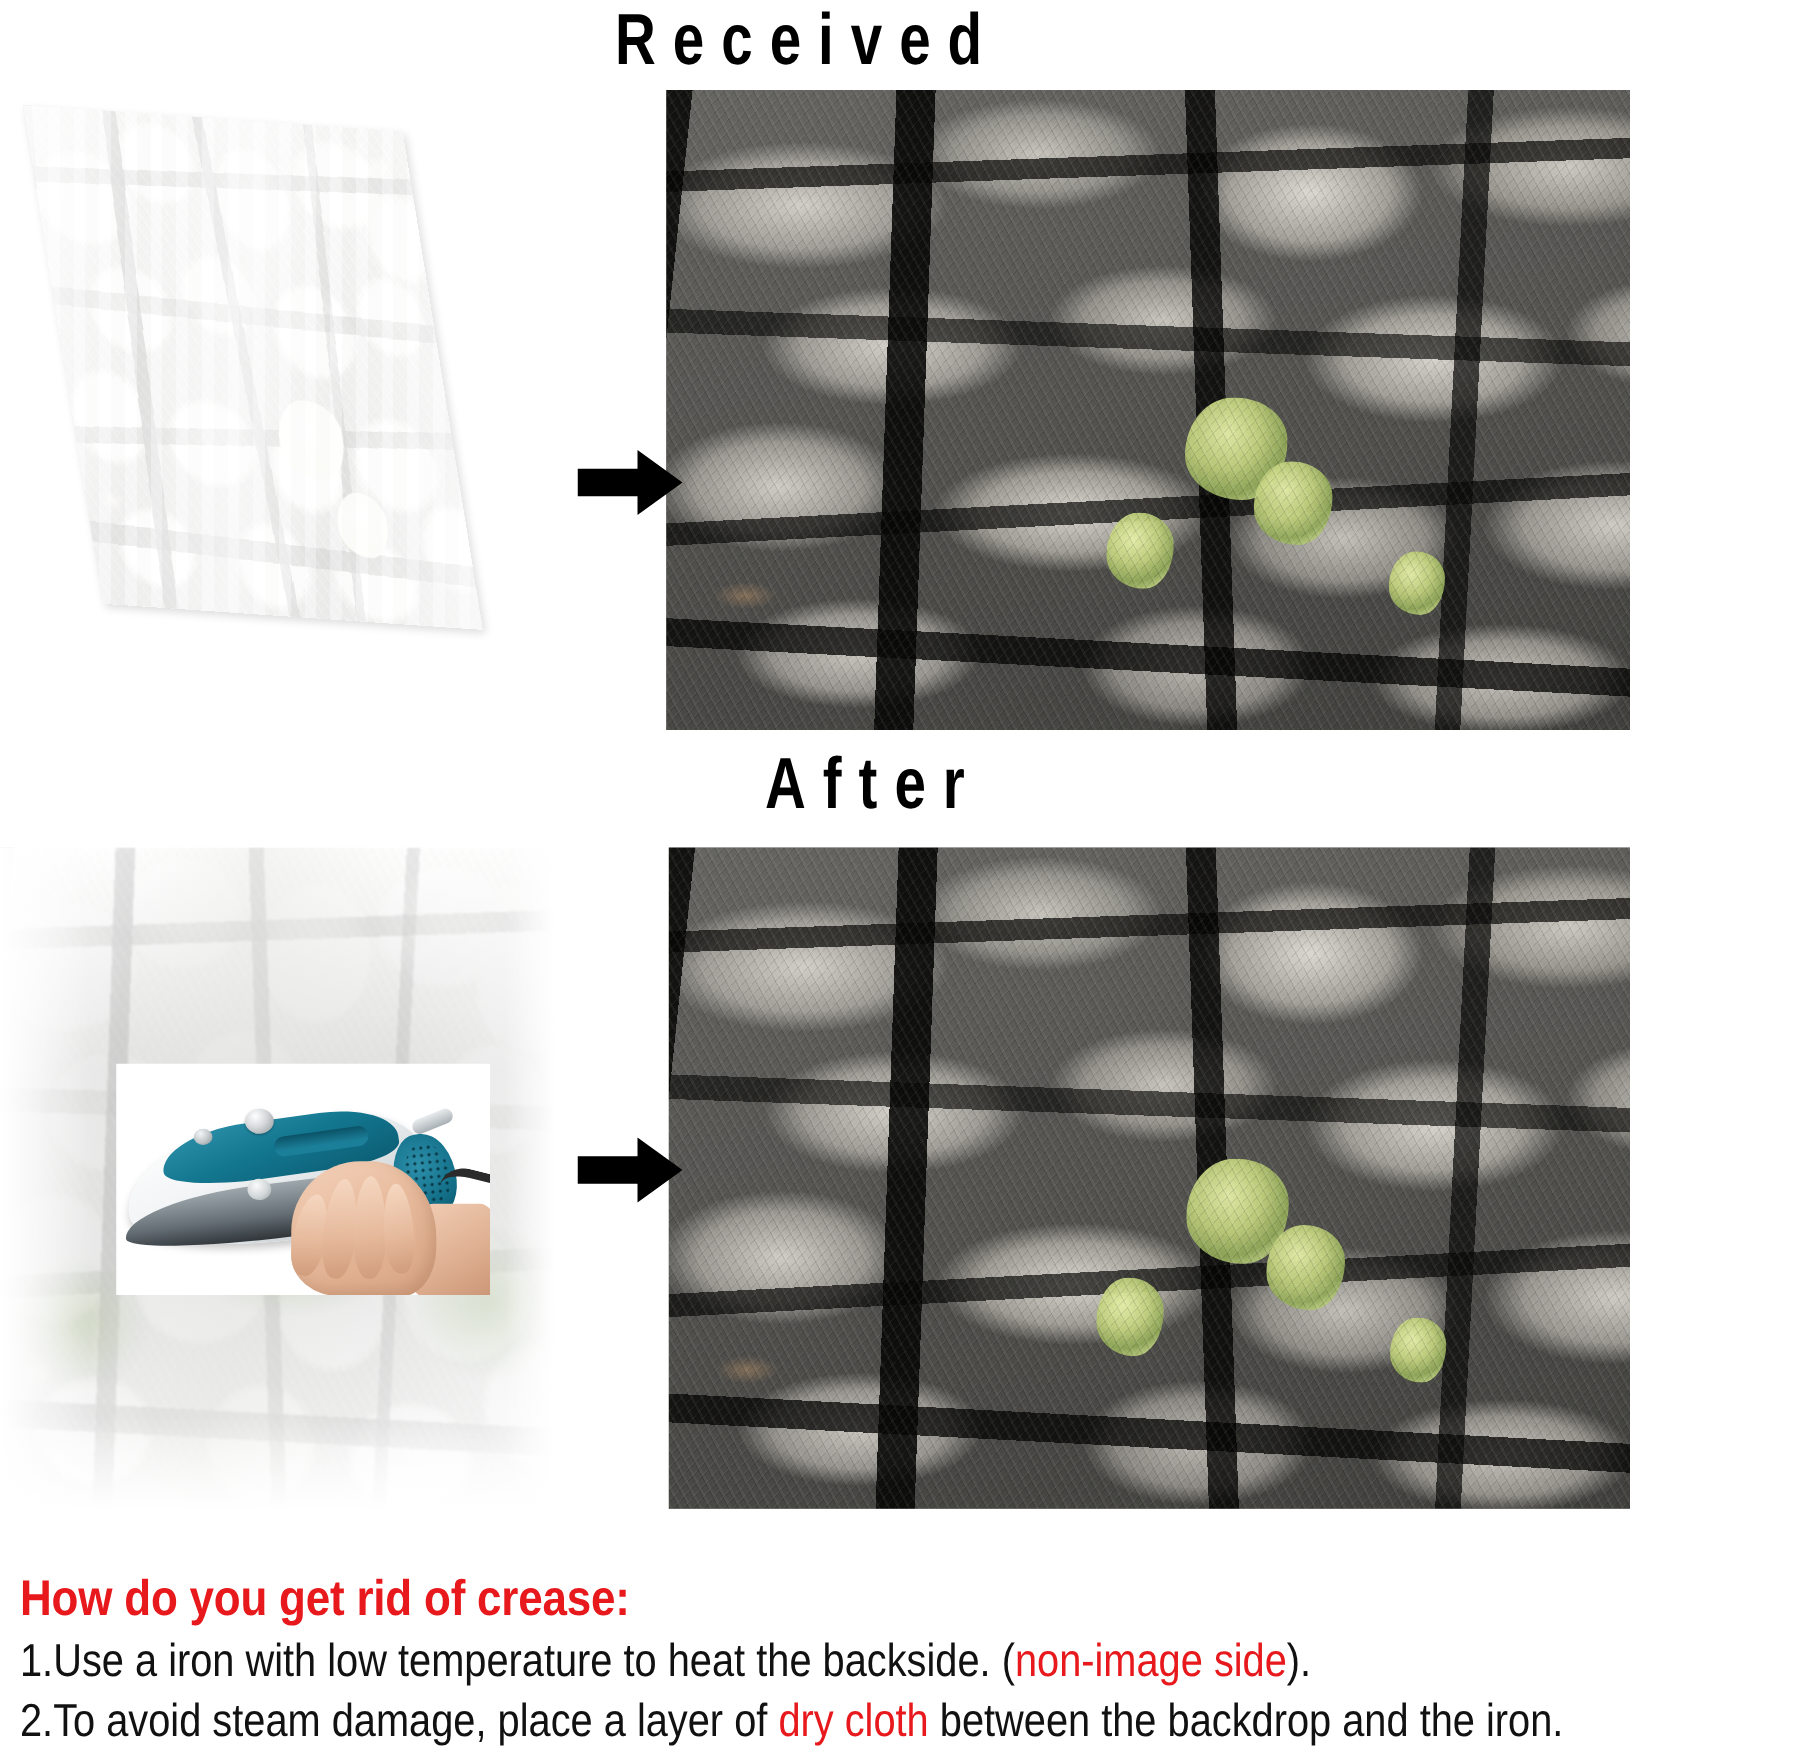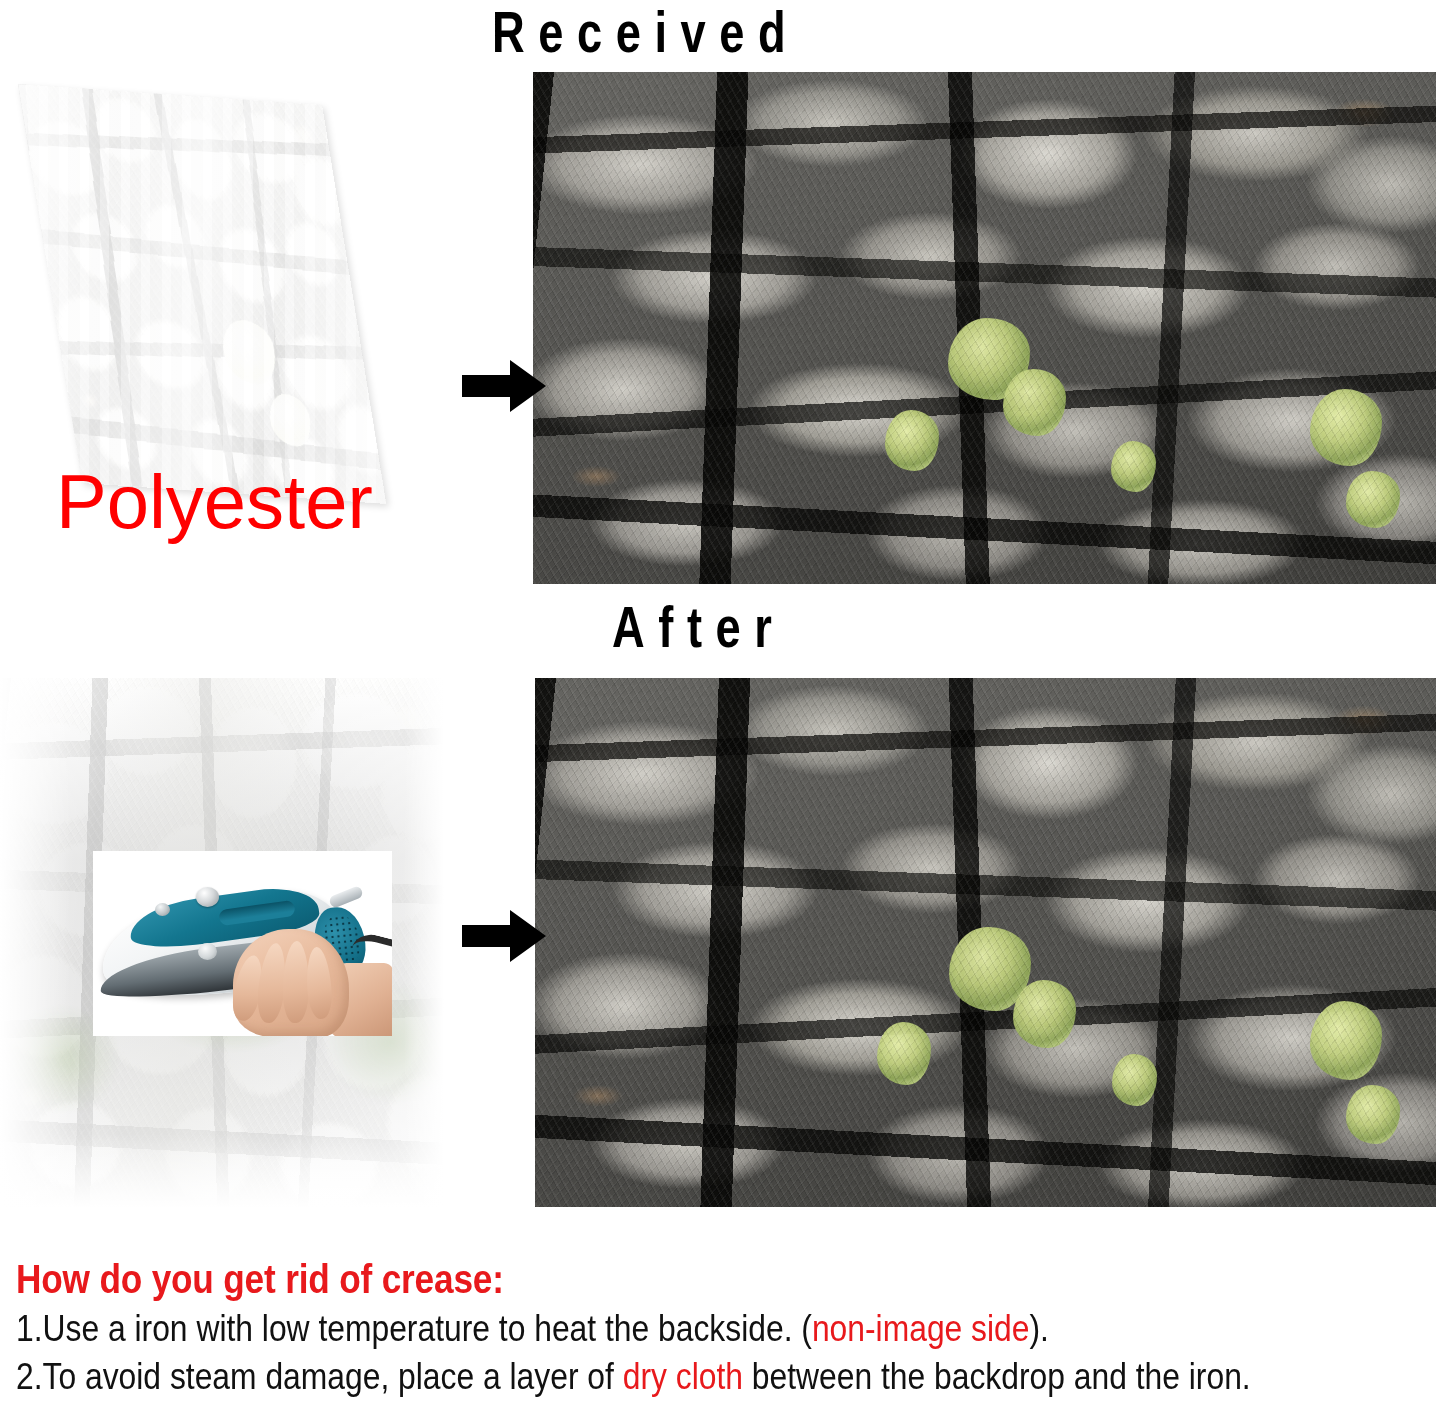--- a/index.html
+++ b/index.html
@@ -6,21 +6,21 @@
   html, body {
     margin: 0;
     padding: 0;
     background: #ffffff;
   }
   body {
     font-family: "Liberation Sans", sans-serif;
   }
   #page {
     position: relative;
-    width: 1436px;
+    width: 1304px;
     height: 1401px;
     background: #ffffff;
     overflow: hidden;
   }
 
   
   .section-title {
     position: absolute;
     font-family: "Liberation Sans", sans-serif;
     font-weight: bold;
@@ -381,21 +381,20 @@
   <div id="title-received" class="section-title">Received</div>
 
   <div id="fabric-swatch">
     <div class="rock-texture">
       <div class="foliage" style="left:54%; top:56%; width:17%; height:16%;"></div>
       <div class="foliage" style="left:66%; top:74%; width:13%; height:13%;"></div>
     </div>
     <div class="sheen"></div>
   </div>
 
-  <div id="polyester-label">Polyester</div>
 
   <svg id="arrow-received" class="arrow-icon" viewBox="0 0 84 56">
     <polygon points="0,17 48,17 48,2 84,28 48,54 48,39 0,39" fill="#000000"></polygon>
   </svg>
 
   <div id="photo-received-rock" class="photo">
     <div class="rock-texture">
       <div class="foliage" style="left:46%; top:48%; width:9%; height:16%;"></div>
       <div class="foliage" style="left:52%; top:58%; width:7%; height:13%;"></div>
       <div class="foliage" style="left:39%; top:66%; width:6%; height:12%;"></div>

